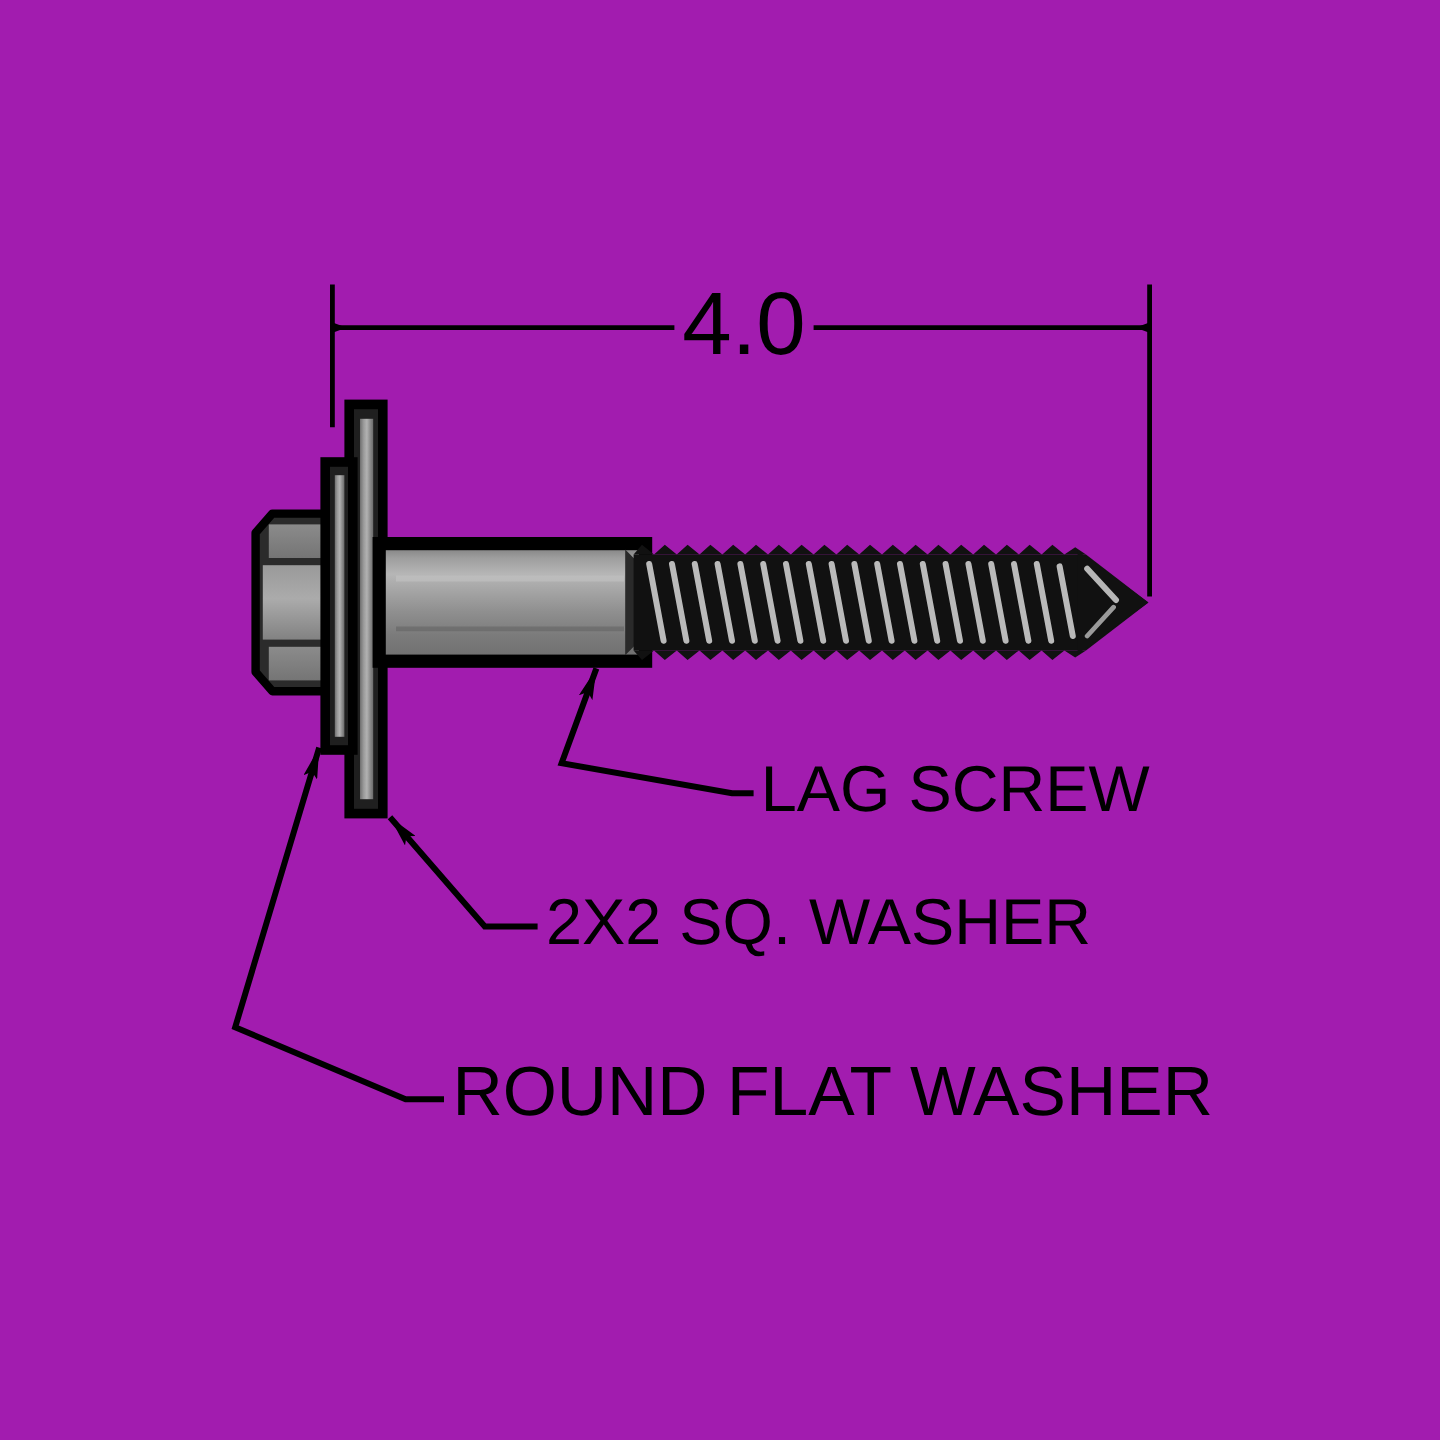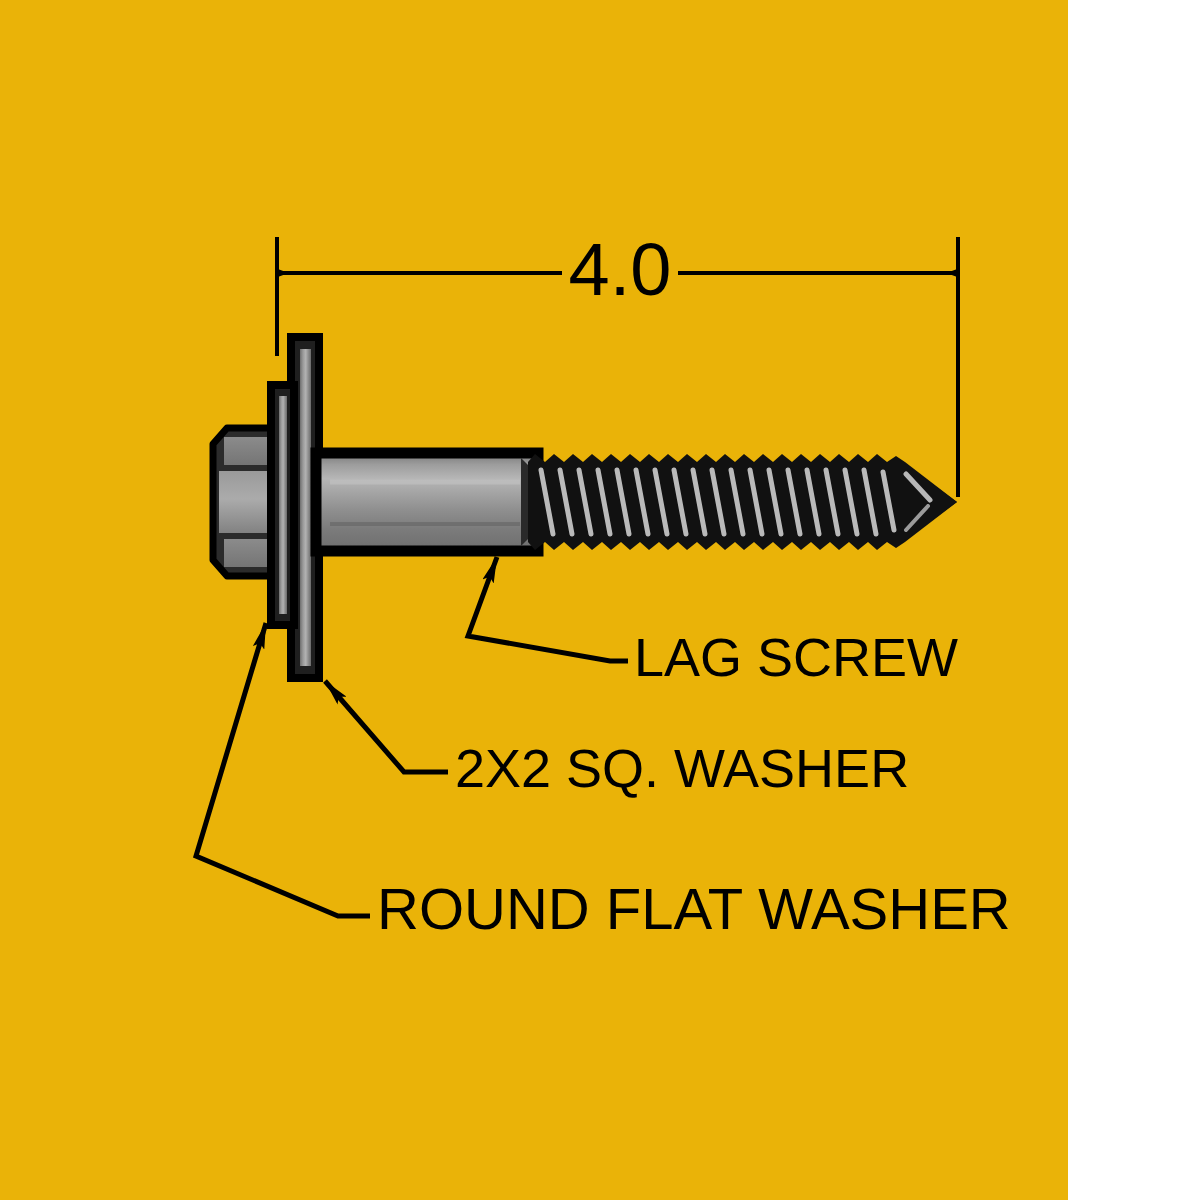--- a/index.html
+++ b/index.html
@@ -8,23 +8,23 @@
     background: #ffffff;
   }
   body {
     width: 1200px;
     height: 1200px;
     overflow: hidden;
     font-family: "Liberation Sans", sans-serif;
   }
   #drawing-root {
     position: relative;
-    width: 1068px;
+    width: 1200px;
     height: 1200px;
-    background: #eab308;
+    background: #a21caf;
   }
   svg#tech-drawing {
     display: block;
     width: 1200px;
     height: 1200px;
   }
   .anno-text {
     font-family: "Liberation Sans", sans-serif;
     font-weight: 400;
     fill: #000000;

